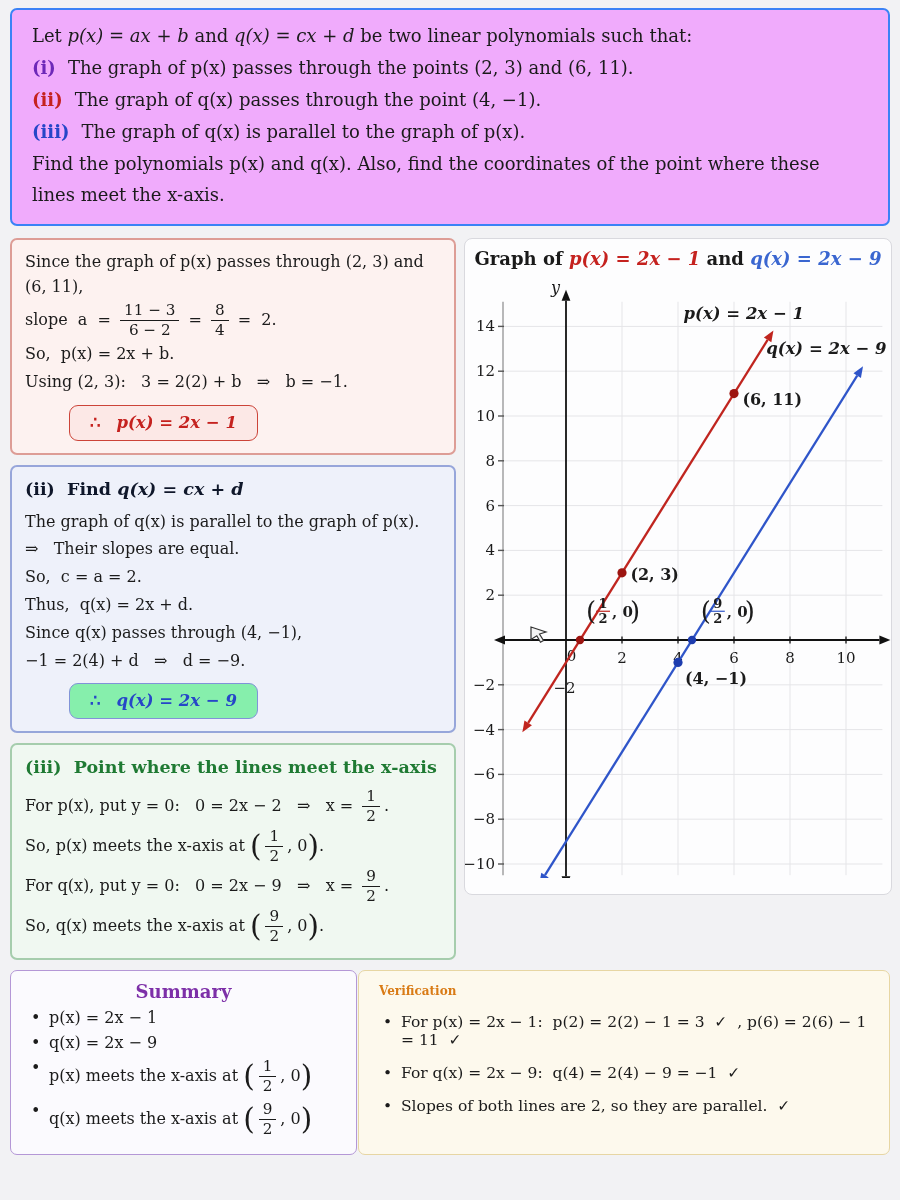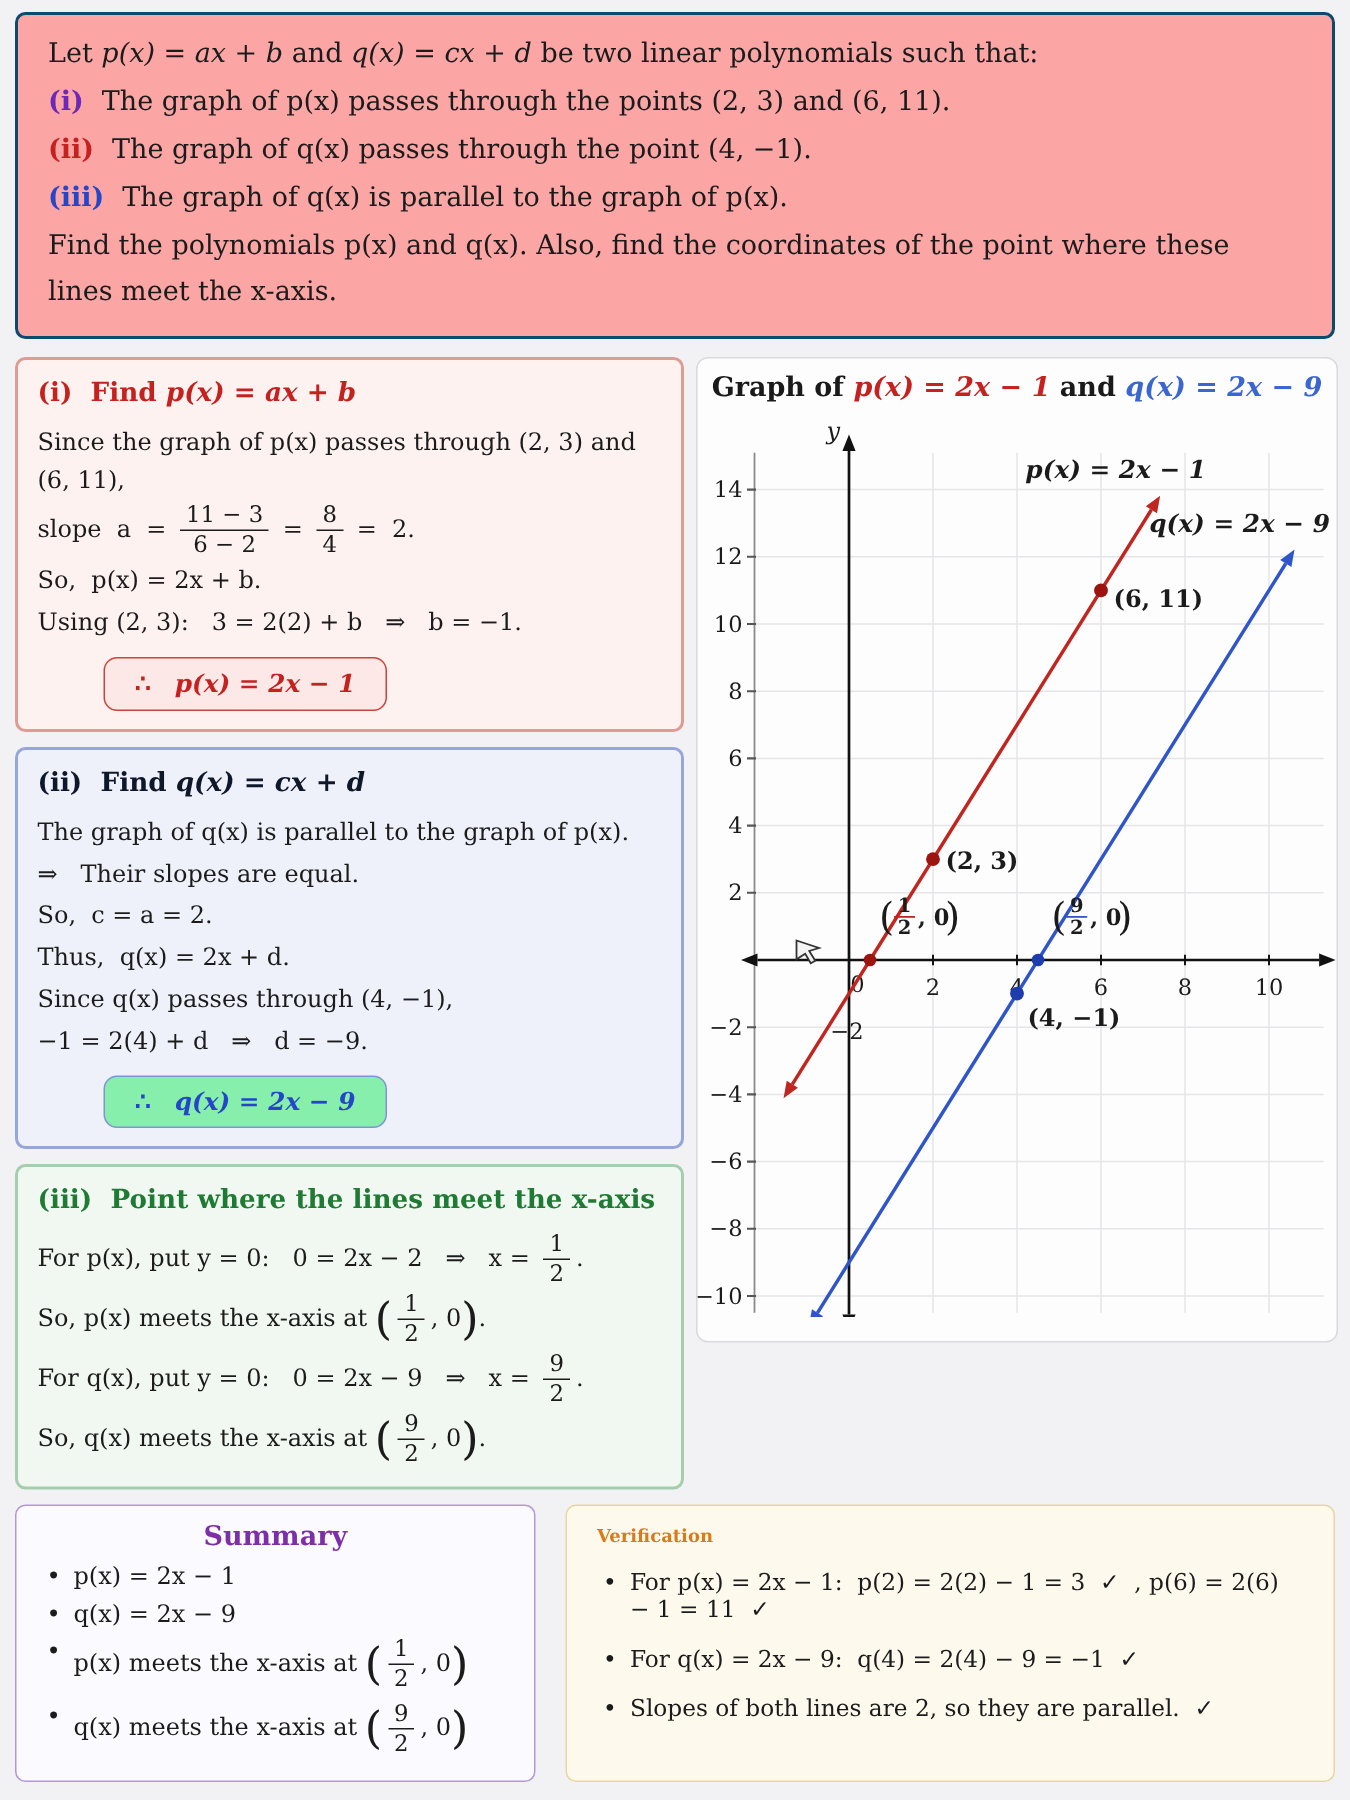--- a/index.html
+++ b/index.html
@@ -8,21 +8,21 @@
     background:#f2f2f4;
     font-family:"DejaVu Serif","Liberation Serif",serif;
     color:#1b1b1b;
   }
   .page{padding:8px 10px 0;}
   .keepsp{white-space:pre-wrap;}
   .mi{font-style:italic;}
 
   
   .problem-box{
-    background:#fca5a5;border:2px solid #0c4a6e;border-radius:7px;
+    background:#f0abfc;border:2px solid #3b82f6;border-radius:7px;
     padding:10px 20px 12px;margin-bottom:12px;
     font-size:18px;line-height:1.72;
   }
   .p-line{margin:1px 0;}
   .p-item{margin:1px 0;}
   .p-label{font-weight:bold;margin-right:12px;}
   .lab-i{color:#6d28b8;}
   .lab-ii{color:#c5221f;}
   .lab-iii{color:#2646c8;}
 
@@ -61,21 +61,21 @@
     padding:8px 0 6px;height:641px;
   }
   .graph-title{text-align:center;font-weight:bold;font-size:18px;line-height:1.3;}
   .graph-title .tp{font-style:italic;}
   .graph-title .tp0,.graph-title .tp2{font-style:normal;}
   #chart-svg{display:block;margin:0 auto;}
   #chart-svg text{font-family:"DejaVu Serif","Liberation Serif",serif;fill:#1b1b1b;}
   .cursor-icon{position:absolute;left:64px;top:385px;width:20px;height:20px;}
 
   
-  .row2{display:flex;gap:20px;}
+  .row2{display:flex;gap:1px;}
   .summary-box{
     flex:0 0 347px;width:347px;box-sizing:border-box;
     background:#fbfafe;border:1.5px solid #b497d6;border-radius:7px;
     padding:6px 16px 10px;font-size:16px;
   }
   .summary-box h3{text-align:center;color:#7d2fa8;margin:4px 0 6px;font-size:18px;}
   .verification-box{
     flex:1;box-sizing:border-box;
     background:#fdf9ed;border:1.5px solid #e7d6a3;border-radius:7px;
     padding:6px 20px 10px;font-size:15.5px;
@@ -96,21 +96,20 @@
     <p class="p-item"><span class="p-label lab-i">(i)</span><span class="keepsp">The graph of p(x) passes through the points (2, 3) and (6, 11).</span></p>
     <p class="p-item"><span class="p-label lab-ii">(ii)</span><span class="keepsp">The graph of q(x) passes through the point (4, −1).</span></p>
     <p class="p-item"><span class="p-label lab-iii">(iii)</span><span class="keepsp">The graph of q(x) is parallel to the graph of p(x).</span></p>
     <p class="p-line keepsp">Find the polynomials p(x) and q(x). Also, find the coordinates of the point where these lines meet the x-axis.</p>
   </section>
 
   <div class="row">
     <div class="left-col">
 
       <section class="box box-i">
-        <h3 class="hd-red keepsp"><span>(i)  Find </span><span class="mi">p(x) = ax + b</span></h3>
         <p class="keepsp">Since the graph of p(x) passes through (2, 3) and (6, 11),</p>
         <p class="keepsp"><span>slope  a  = </span><span class="frac"><span class="fn">11 − 3</span><span class="fd">6 − 2</span></span><span> = </span><span class="frac"><span class="fn">8</span><span class="fd">4</span></span><span> =  2.</span></p>
         <p class="keepsp">So,  p(x) = 2x + b.</p>
         <p class="keepsp">Using (2, 3):   3 = 2(2) + b   ⇒   b = −1.</p>
         <div class="pill pill-red"><span class="tf">∴</span><span>p(x) = 2x − 1</span></div>
       </section>
 
       <section class="box box-ii">
         <h3 class="hd-blue keepsp"><span>(ii)  Find </span><span class="mi">q(x) = cx + d</span></h3>
         <p class="keepsp">The graph of q(x) is parallel to the graph of p(x).</p>

